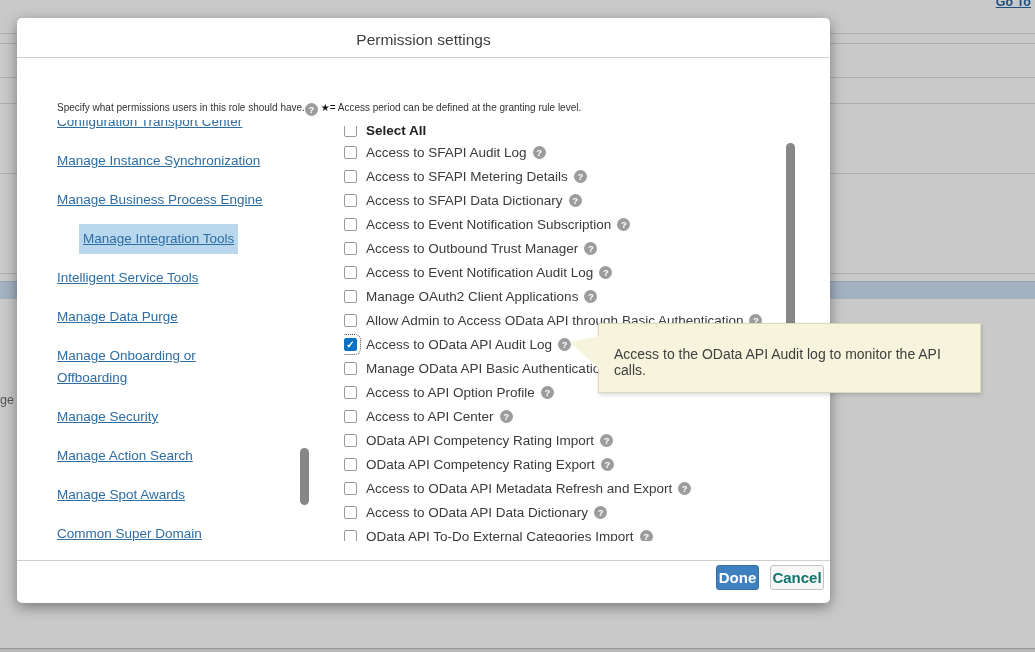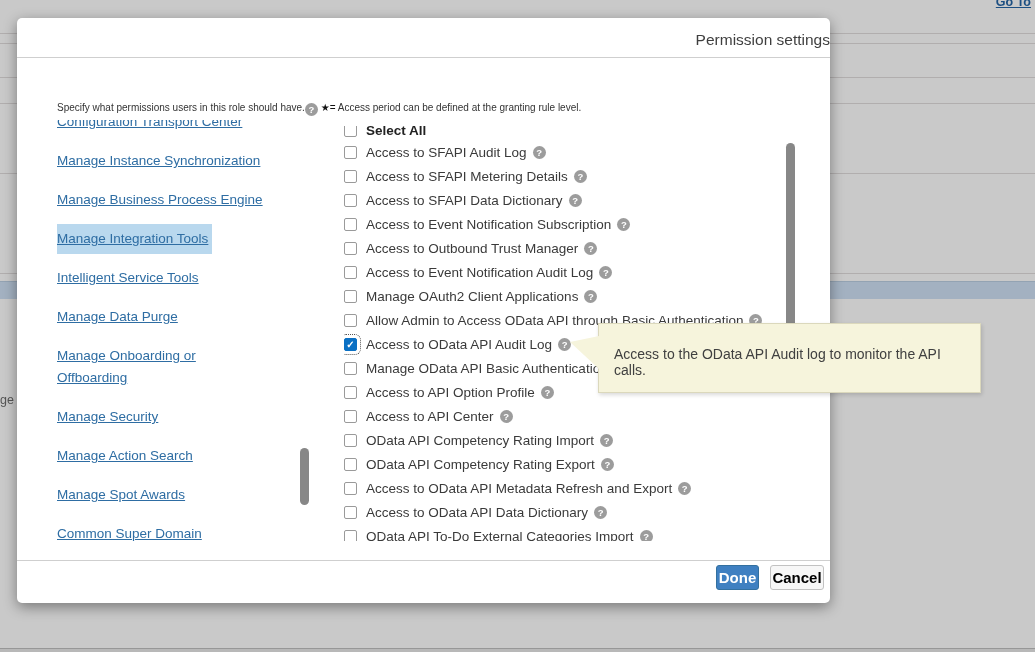--- a/index.html
+++ b/index.html
@@ -13,36 +13,36 @@
   
   .bgline{position:absolute;left:0;width:100%;height:1px;background:#b1aeae;z-index:0;}
   .bgband{position:absolute;left:0;width:100%;height:18px;top:281px;background:#a3b1c1;border-top:1px solid #93a3b3;z-index:0;}
   .bgbottom{position:absolute;left:0;width:100%;top:648px;height:4px;background:#b8b8b8;border-top:1px solid #979797;z-index:0;}
   .goto{position:absolute;top:-5px;right:4px;font-size:12.5px;font-weight:bold;color:var(--goto);text-decoration:underline;z-index:1;cursor:pointer;}
   .bg-text{position:absolute;left:0;top:393px;font-size:12.5px;color:#555;z-index:0;}
 
   
   .modal{position:absolute;left:17px;top:18px;width:813px;height:585px;background:#fff;border-radius:5px;
          box-shadow:0 4px 14px rgba(0,0,0,.4);z-index:2;overflow:hidden;}
-  .m-title{position:absolute;top:13px;left:0;width:100%;text-align:right;font-size:15.5px;color:#3f3f3f;}
+  .m-title{position:absolute;top:13px;left:0;width:100%;text-align:center;font-size:15.5px;color:#3f3f3f;}
   .m-sep-top{position:absolute;top:39px;left:0;width:100%;height:1px;background:#cfcfcf;}
   .instruction{position:absolute;left:40px;top:84px;width:745px;font-size:10px;color:#333;white-space:nowrap;}
   .star{color:#111;}
 
   
   .help{display:inline-flex;align-items:center;justify-content:center;width:13px;height:13px;border-radius:50%;
         background:#9c9c9c;vertical-align:-2px;flex:0 0 13px;}
   .help::after{content:'?';color:#fff;font-size:9.5px;font-weight:bold;line-height:13px;}
 
   
   .sidebar{position:absolute;left:40px;top:102px;width:260px;height:421px;overflow:hidden;}
   .sb-item{display:block;width:fit-content;max-width:218px;font-size:13.5px;line-height:22px;color:var(--link);
            text-decoration:underline;margin-bottom:17px;cursor:pointer;}
   .sb-item.first{margin-top:-9px;}
-  .sb-item.active{background:var(--hl);box-shadow:0 0 0 4px var(--hl);}
+  .sb-item.active{background:var(--hl);box-shadow:0 0 0 4px var(--hl);margin-left:26px;}
   .sb-scroll{position:absolute;left:283px;top:430px;width:9px;height:57px;background:#878787;border-radius:5px;}
 
   
   .perms{position:absolute;left:327px;top:108px;width:455px;height:415px;overflow:hidden;}
   .perm-row{display:flex;align-items:center;height:24px;white-space:nowrap;}
   .perm-row.first{height:19px;margin-top:-5px;text-align:center;}
   .cb{width:13px;height:13px;border:1px solid #9a9a9a;border-radius:2px;background:#fff;margin-right:9px;flex:0 0 13px;
       display:flex;align-items:center;justify-content:center;cursor:pointer;}
   .cb.checked{background:var(--cb-checked);border-color:var(--cb-checked);}
   .cb.checked::after{content:'\2713';color:#fff;font-size:10px;font-weight:bold;line-height:13px;}
@@ -50,21 +50,21 @@
   .perm-label{font-size:13.5px;color:#3a3a3a;}
   .perm-label.bold{font-weight:bold;color:#222;}
   .perm-row .help{margin-left:6px;}
   .list-scroll{position:absolute;left:769px;top:125px;width:9px;height:207px;background:#878787;border-radius:5px;z-index:1;}
 
   
   .m-sep-bottom{position:absolute;top:542px;left:0;width:100%;height:1px;background:#cfcfcf;}
   .btn{position:absolute;top:547px;height:25px;border-radius:3px;font-size:15px;font-weight:600;
        display:flex;align-items:center;justify-content:center;cursor:pointer;font-family:"Liberation Sans",sans-serif;}
   .btn-done{left:699px;width:43px;background:var(--accent);border:1px solid #33709f;color:#fff;}
-  .btn-cancel{left:753px;width:54px;background:#f7f7f7;border:1px solid #c2c2c2;color:#000000;}
+  .btn-cancel{left:753px;width:54px;background:#f7f7f7;border:1px solid #c2c2c2;color:#0f766e;}
 
   
   .tooltip{position:absolute;left:598px;top:323px;width:383px;height:70px;background:var(--tip-bg);
            border:1px solid #dbd8bc;box-shadow:1px 2px 4px rgba(0,0,0,.15);z-index:10;
            padding:22px 16px 0 15px;font-size:14px;line-height:16px;color:#404040;}
   .tooltip-pointer{position:absolute;left:570px;top:336px;width:29px;height:33px;background:var(--tip-bg);
            clip-path:polygon(0 18%,100% 0,100% 100%);z-index:11;}
 </style>
 </head>
 <body>

